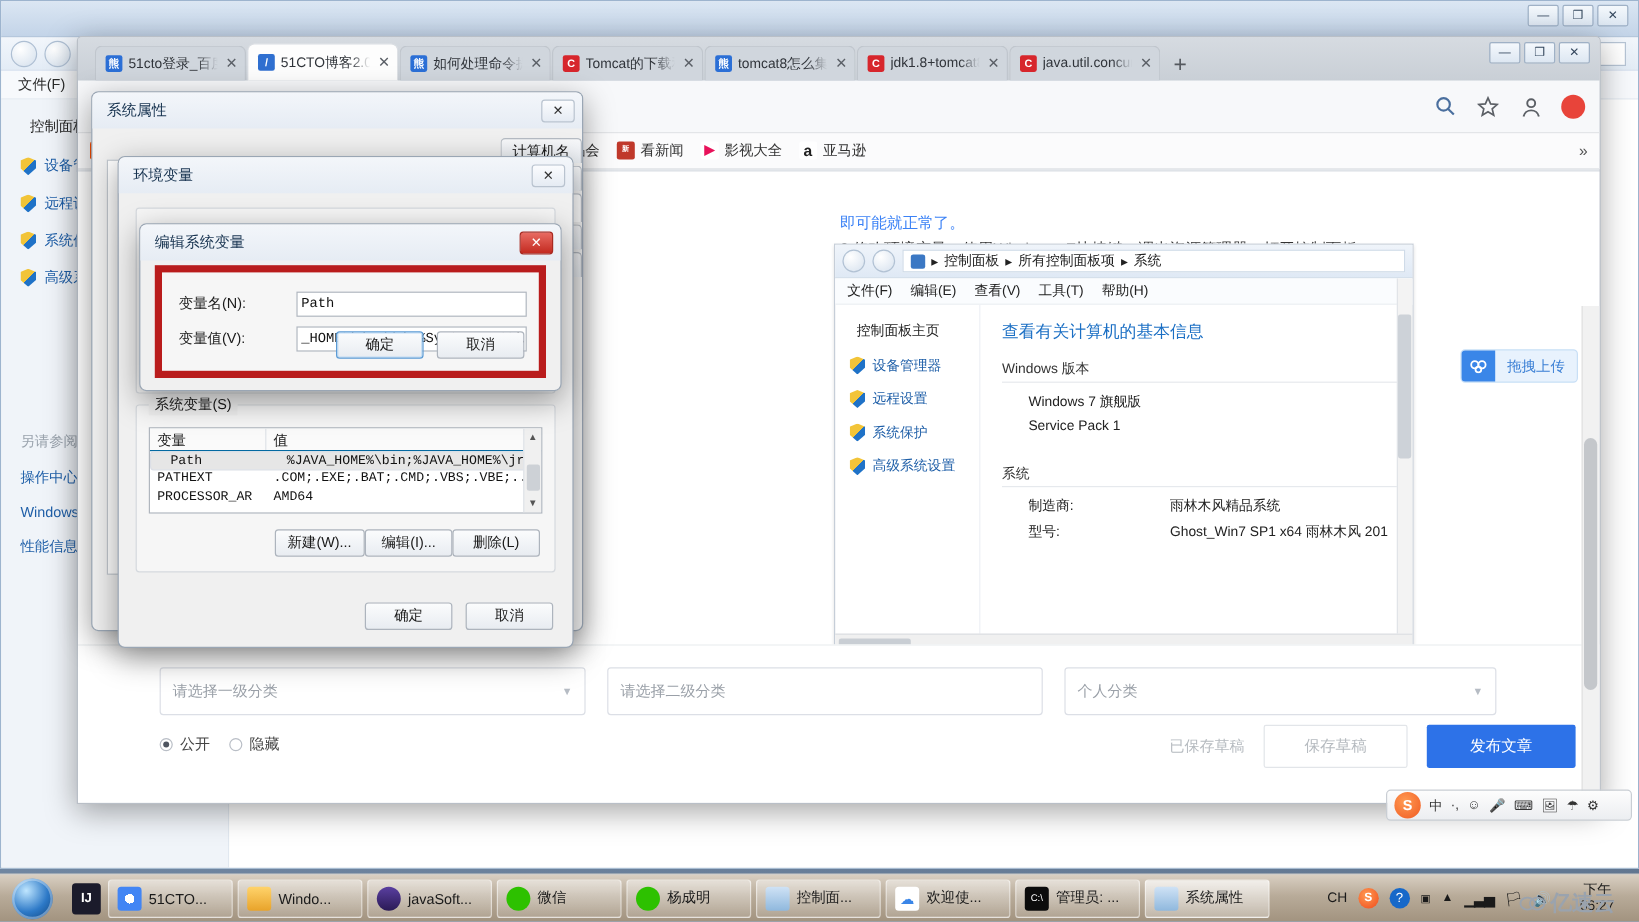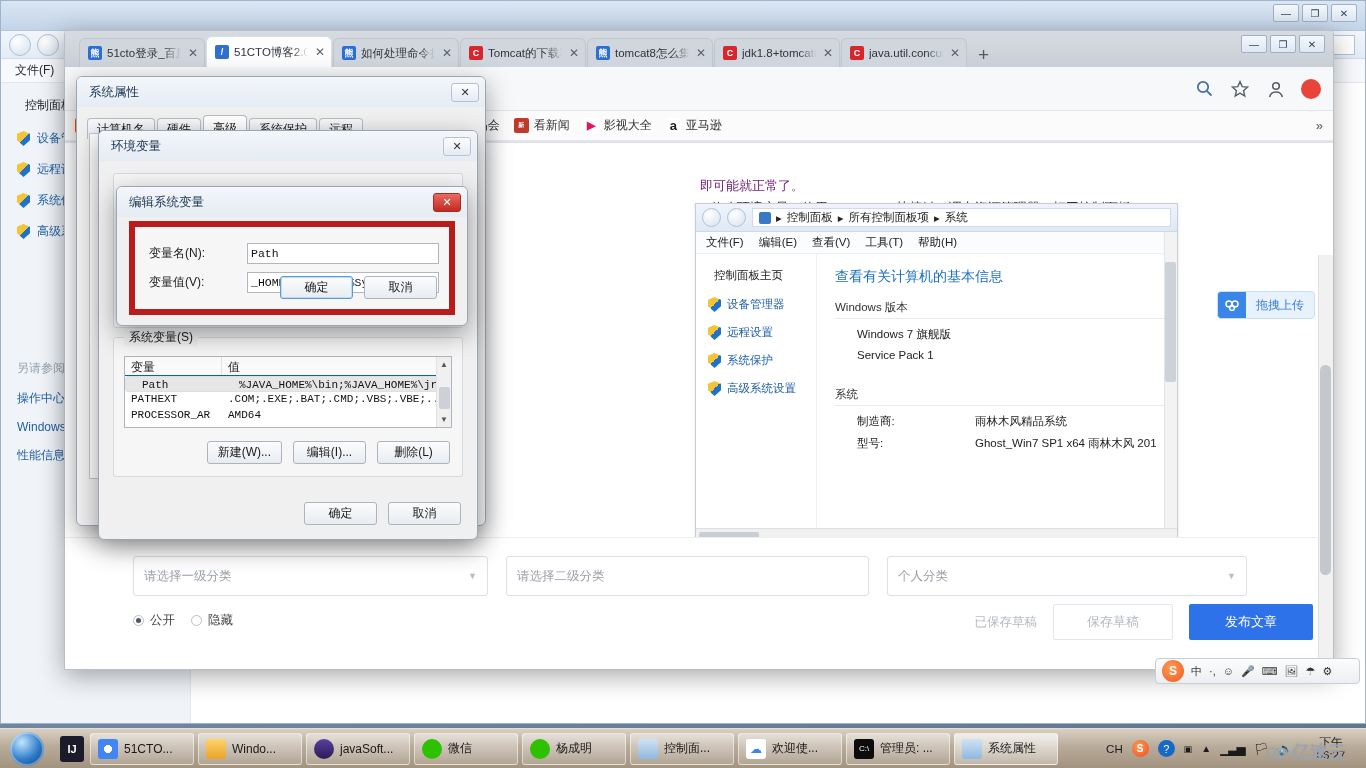--- a/index.html
+++ b/index.html
@@ -246,21 +246,21 @@
   .lv{ border:1px solid #b0b6be; background:#fff; position:relative; overflow:hidden;}
   .lv-head{ display:flex; height:19px; background:#fafafa; border-bottom:1px solid #0369a1; font-size:12px;}
   .lv-head div{ padding:2px 0 0 6px; }
   .lv-row{ display:flex; height:16px; font-family:"Liberation Mono", monospace; font-size:11px; color:#111;}
   .lv-row.sel{ background:#e6e6e6; }
   .lv-row div{ padding:1px 0 0 6px; overflow:hidden; white-space:nowrap;}
   .lv-sb{ position:absolute; right:0; top:0; bottom:0; width:15px; background:#f0f0f0; border-left:1px solid #dfe3e8;}
   .lv-sb .arr{ height:15px; display:flex;align-items:center;justify-content:center;font-size:8px;color:#555;}
   .lv-sb .thumb{ position:absolute; left:2px; top:30px; width:11px; height:22px; background:#cdd1d6; border-radius:2px;}
 
-  .tabs-row{ display:flex; gap:2px; padding-left:10px; align-items:flex-end; height:24px;}
+  .tabs-row{ display:flex; gap:2px; padding-left:10px; align-items:flex-end; height:24px;flex-direction:column;}
   .w7tab{
     height:21px; padding:0 9px; font-size:12px; line-height:21px;
     border:1px solid #b6bcc4; border-bottom:none; border-radius:4px 4px 0 0;
     background:linear-gradient(#f7f8fa,#e9edf2); color:#1a1a1a;
   }
   .w7tab.on{ height:24px; line-height:24px; background:#fff; font-weight:normal;}
 
   
   .taskbar{
     position:absolute; left:0; bottom:0; width:1366px; height:40px;
@@ -490,21 +490,21 @@
         <div>理器→打开控制面板。![]</div>
         <div class="faded">50024d809469706a3645cbf</div>
         <div>&nbsp;</div>
         <div class="faded">2a5a6i,color_FFFFFF,t_100,</div>
         <div class="faded">pdGk=)</div>
         <div>, 确保包</div>
         <div>击即可→确定。</div>
       </div>
 
       <div class="rightcol-text">
-        <div style="color:#701a75">即可能就正常了。</div>
+        <div style="color:#3b82f6">即可能就正常了。</div>
         <div>2.修改环境变量：使用Windows+E快捷键，调出资源管理器→打开控制面板。</div>
       </div>
 
       <div class="embedded-cp">
         <div class="emb-nav">
           <div class="emb-circle"></div>
           <div class="emb-circle"></div>
           <div class="emb-crumb">
             <span style="width:12px;height:12px;background:#3b78c4;display:inline-block;border-radius:2px"></span>
             <span>▸</span>
@@ -675,21 +675,21 @@
           <div style="width:97px">PROCESSOR_AR</div>
           <div style="flex:1">AMD64</div>
         </div>
         <div class="lv-sb">
           <div class="arr">▲</div>
           <div class="thumb"></div>
           <div class="arr" style="position:absolute;bottom:0;left:0;right:0">▼</div>
         </div>
       </div>
 
-      <div style="position:absolute;right:12px;bottom:12px;display:flex;gap:11px">
+      <div style="position:absolute;right:12px;bottom:12px;display:flex;gap:0">
         <div class="w7btn">新建(W)...</div>
         <div class="w7btn">编辑(I)...</div>
         <div class="w7btn">删除(L)</div>
       </div>
     </div>
 
     <div style="position:absolute;right:16px;bottom:14px;display:flex;gap:11px">
       <div class="w7btn">确定</div>
       <div class="w7btn">取消</div>
     </div>

